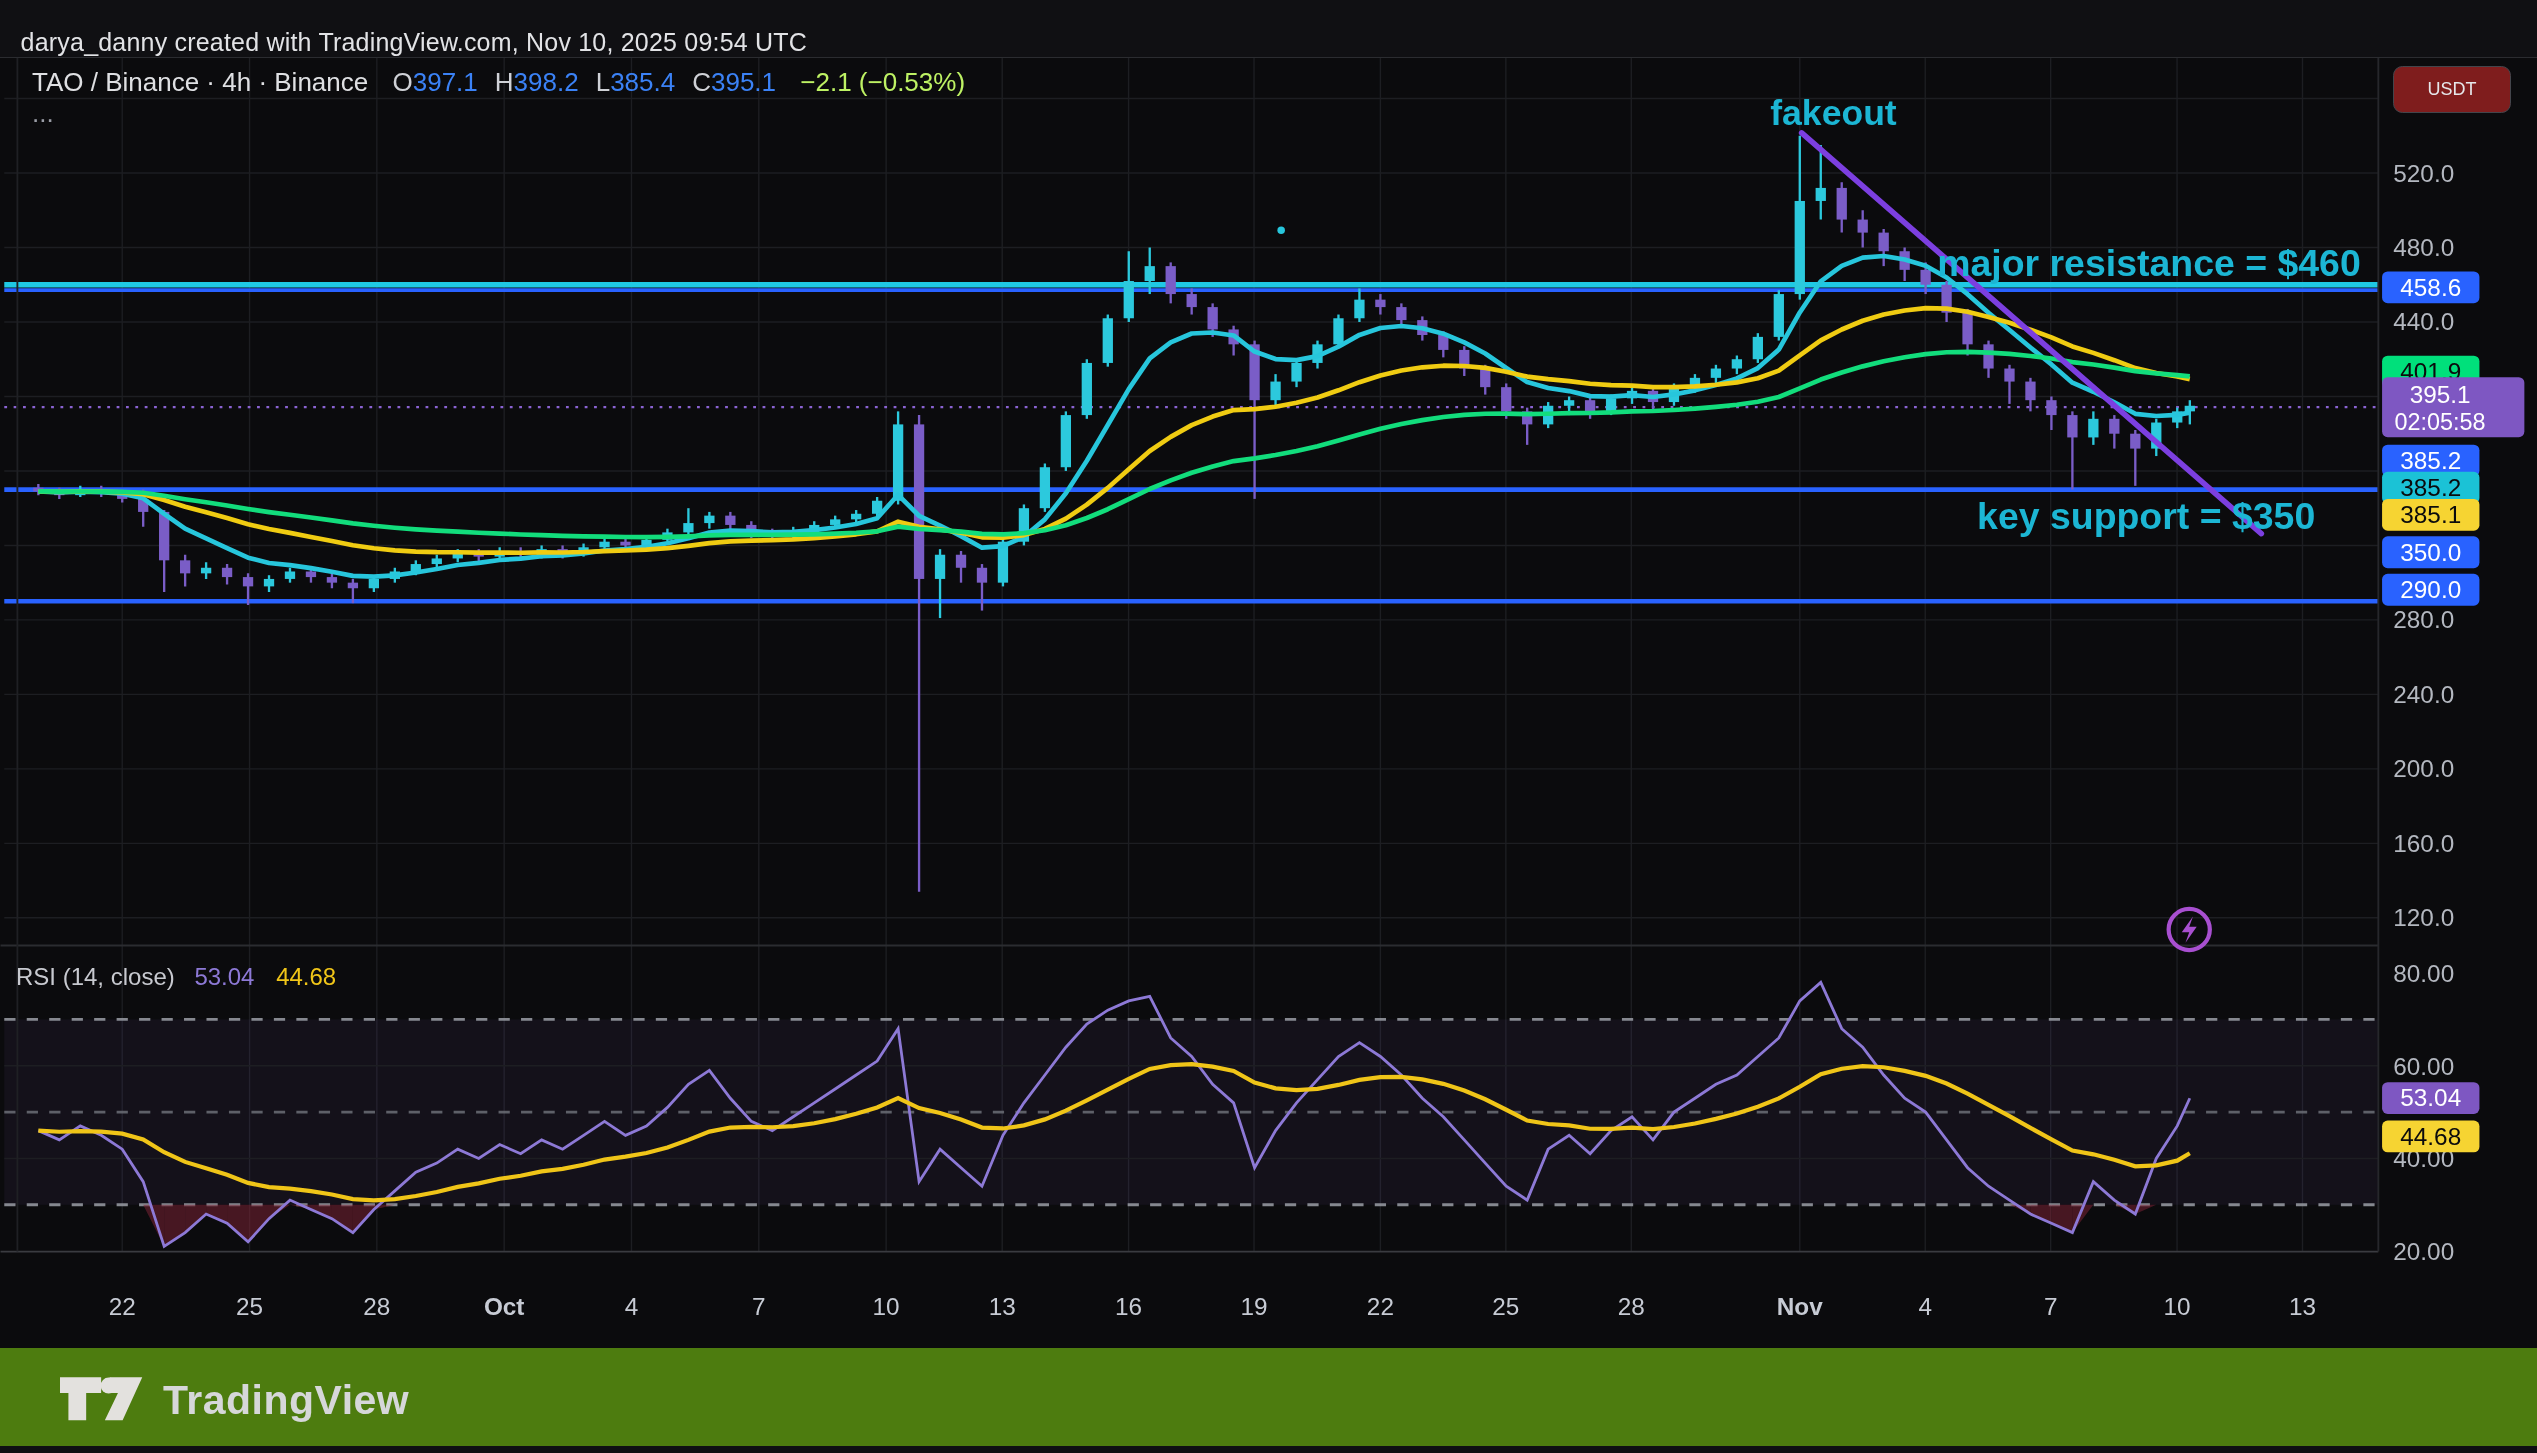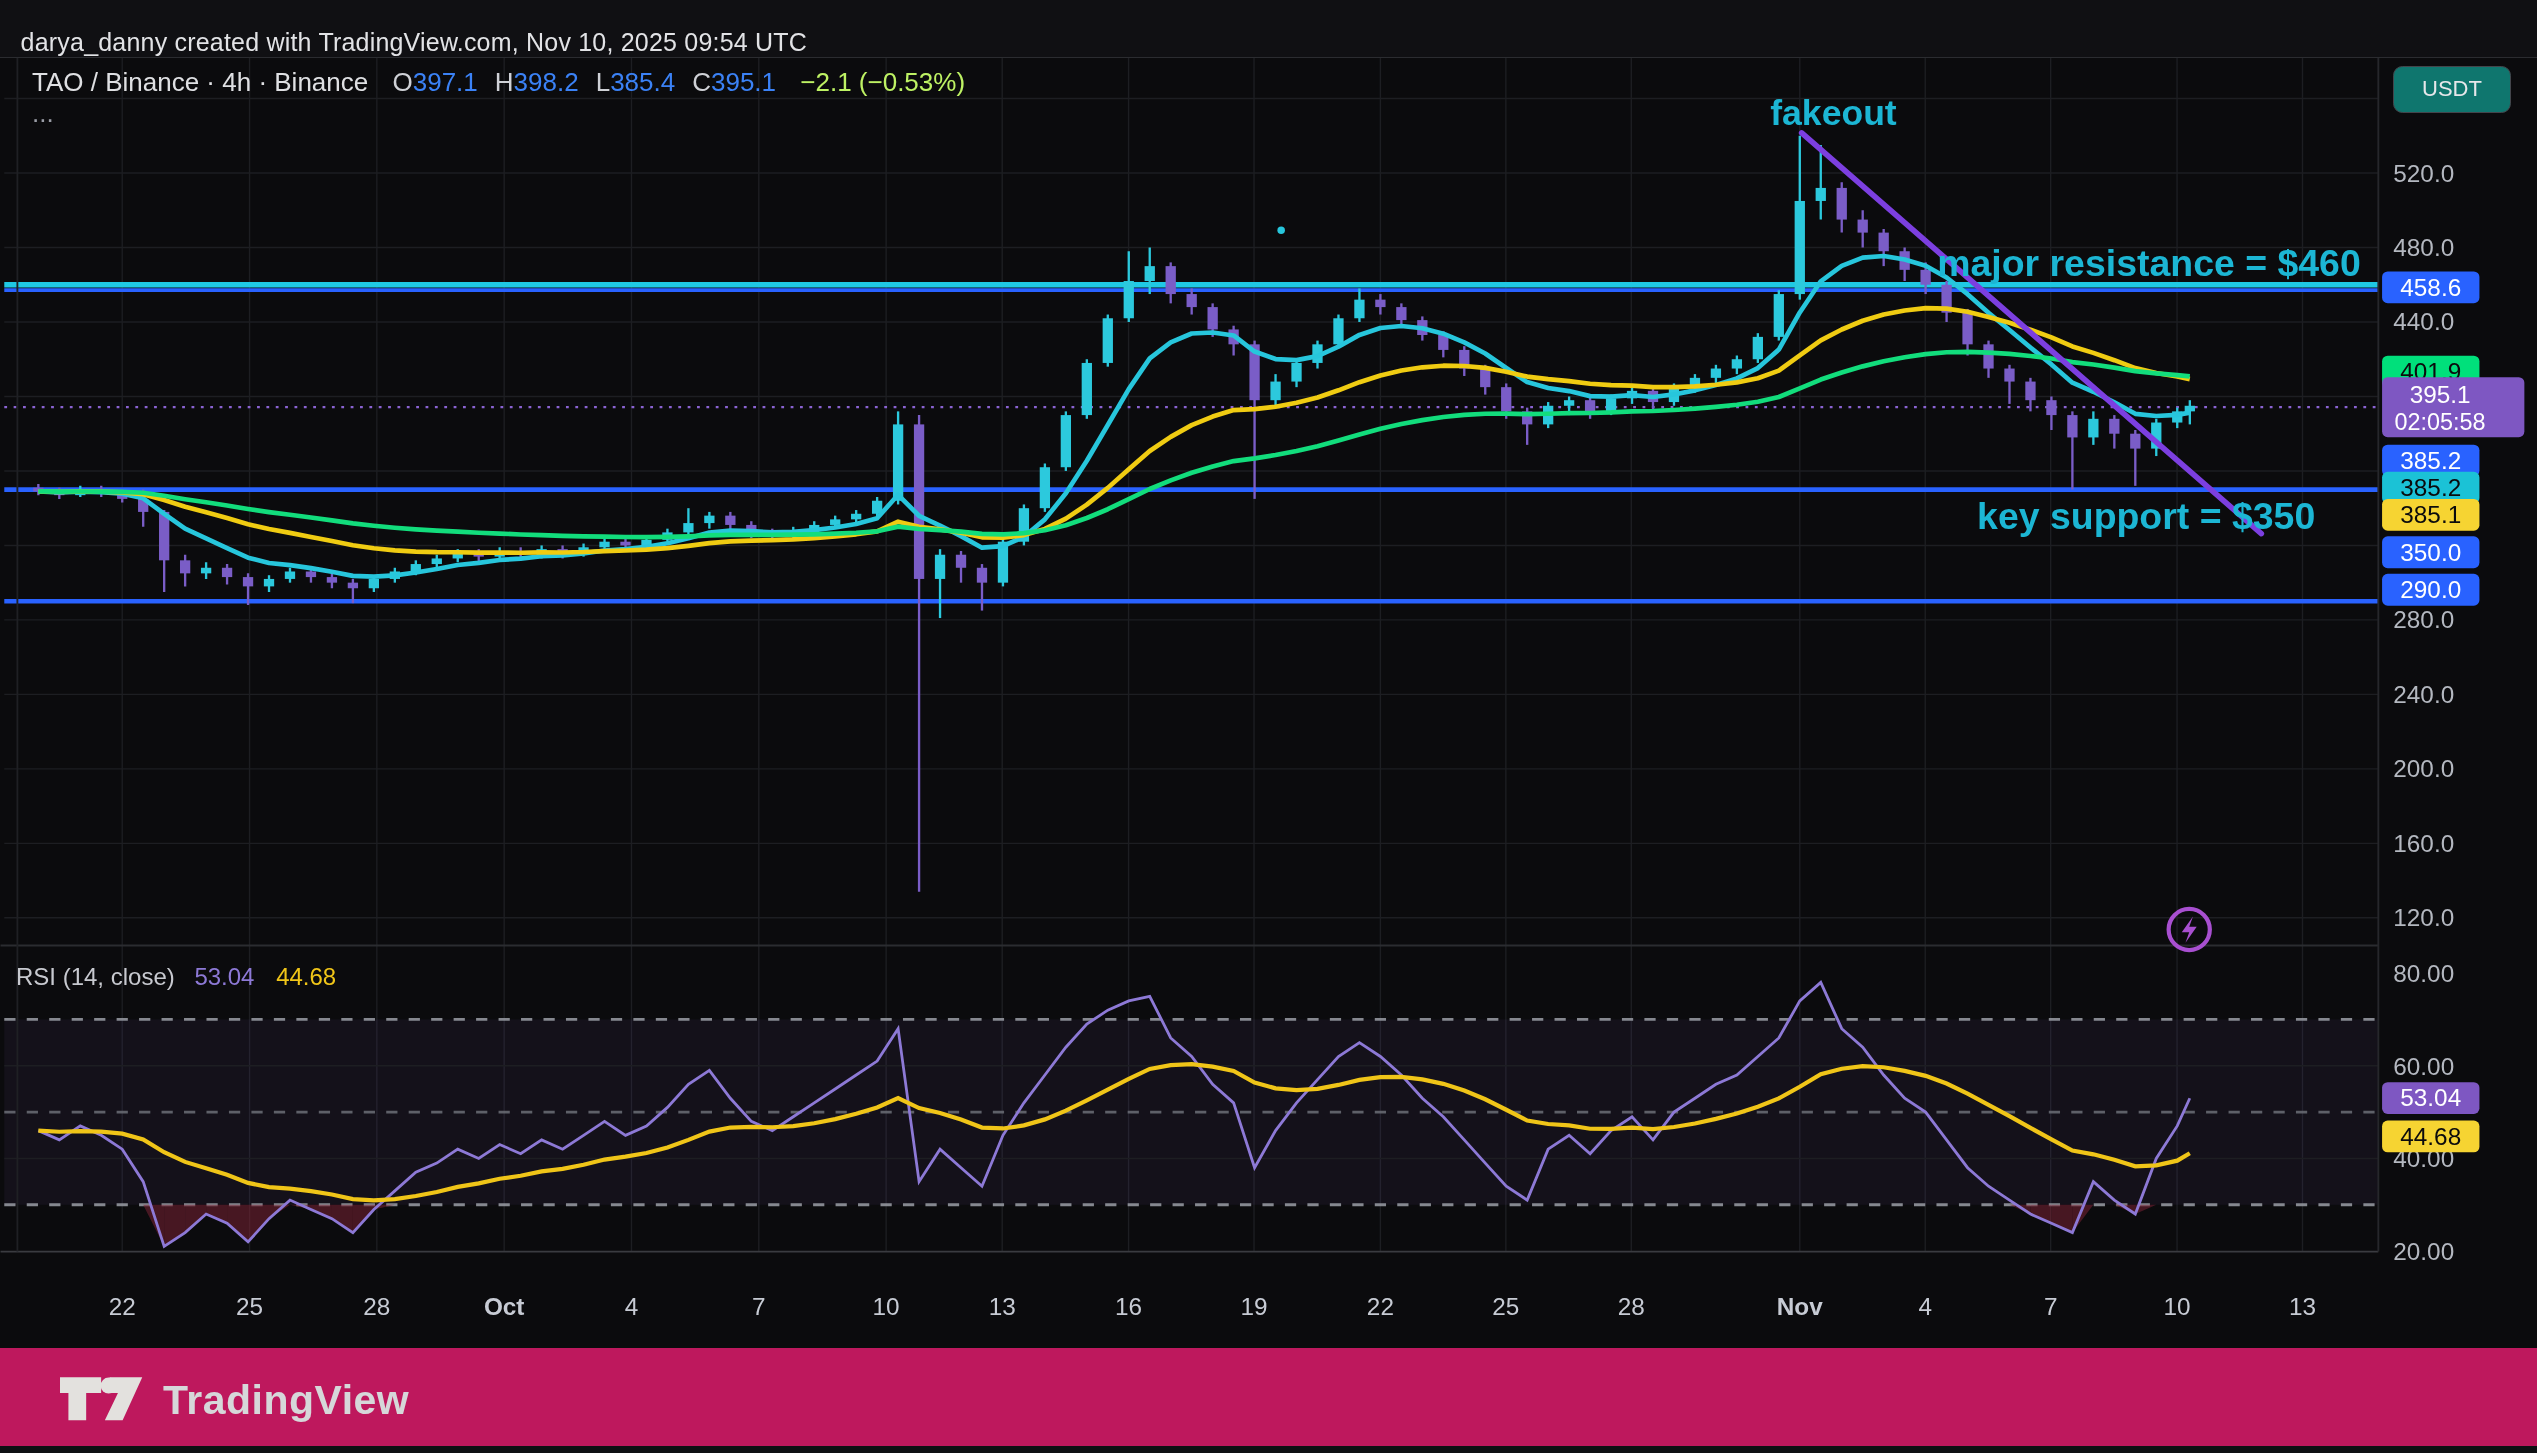--- a/index.html
+++ b/index.html
@@ -14,23 +14,23 @@
   .legend-row1 .ohlc-letter{color:#cfd1d6;margin-left:17px;}
   .legend-row1 .ohlc-value{color:#3b82f6;}
   .legend-row1 .change{color:#bef264;margin-left:17px;}
   .legend-row2{font-size:26px;color:#9b9ea7;margin-top:5.6px;line-height:19px;}
   .legend-row3{font-size:24px;color:#c7c9cf;margin-top:13px;}
   .legend-row3 .ema-value{color:#4d7dff;margin-left:13px;}
   .rsi-legend{position:absolute;left:16px;top:905px;z-index:5;font-size:24px;color:#c7c9cf;}
   .rsi-legend .rsi-main{color:#8d79d6;margin-left:13px;}
   .rsi-legend .rsi-signal{color:#f0c518;margin-left:15px;}
   .usdt-button{position:absolute;left:2393px;top:7.5px;width:116px;height:45px;border:1.9px solid #43454b;
-    border-radius:9.4px;display:flex;align-items:center;justify-content:center;font-size:22px;
-    color:#e6e7ea;background:#0f766e;z-index:6;cursor:pointer;}
-  .footer{position:absolute;left:0;top:1348px;width:2538px;height:105px;background:#be185d;display:flex;align-items:center;}
+    border-radius:9.4px;display:flex;align-items:center;justify-content:center;font-size:18px;
+    color:#e6e7ea;background:#7f1d1d;z-index:6;cursor:pointer;}
+  .footer{position:absolute;left:0;top:1348px;width:2538px;height:105px;background:#4d7c0f;display:flex;align-items:center;}
   .footer .logo-wrap{display:flex;align-items:center;margin-left:60px;}
   .footer .logo-text{font-size:41px;font-weight:bold;color:#d6d7d9;margin-left:17px;letter-spacing:0.5px;}
   .footer-edge{position:absolute;left:0;top:1446px;width:2538px;height:7.5px;background:#0f1013;}
 </style>
 </head>
 <body>
 
 <div class="attribution-bar">
   <span>darya_danny created with TradingView.com, Nov 10, 2025 09:54 UTC</span>
 </div>

